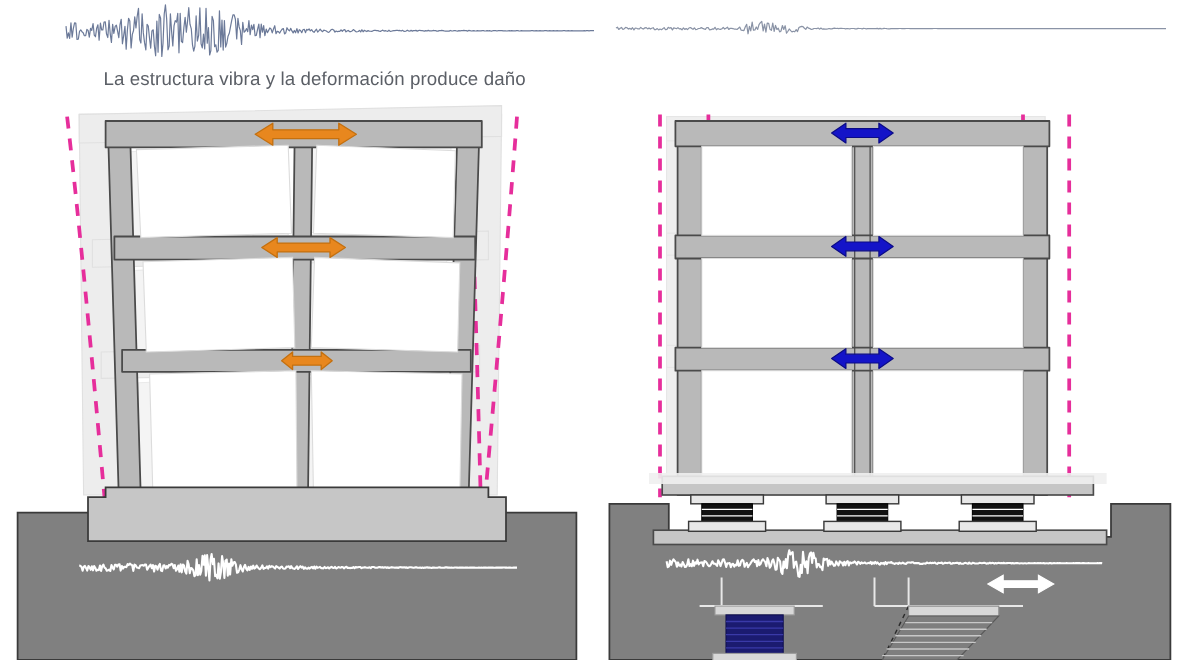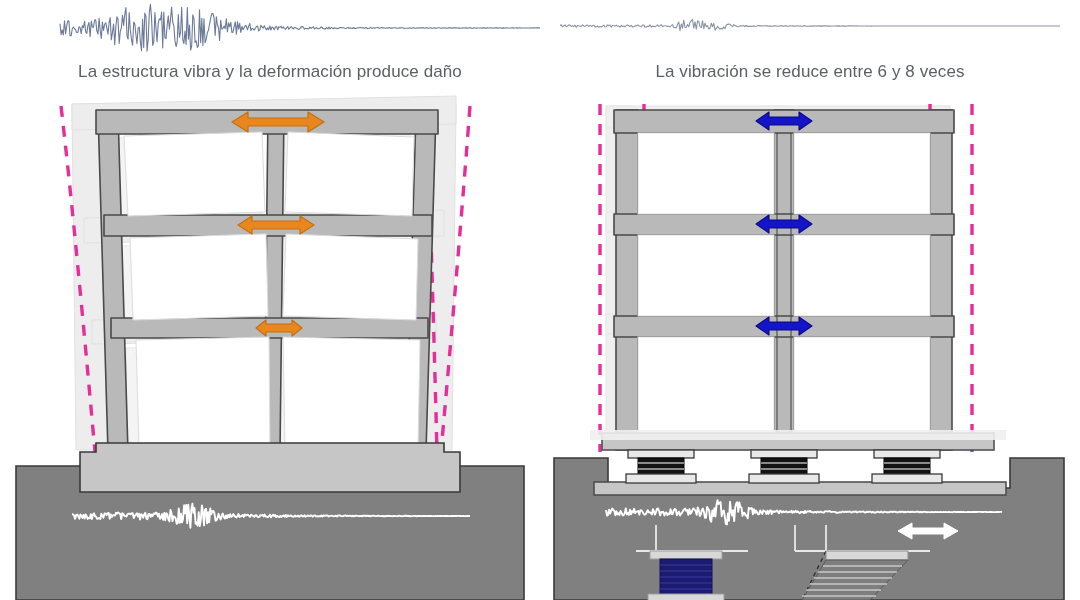--- a/index.html
+++ b/index.html
@@ -4,21 +4,21 @@
 <style>
   html,body{margin:0;padding:0;background:#ffffff;}
   body{width:1080px;height:600px;overflow:hidden;
        font-family:"Liberation Sans","DejaVu Sans",sans-serif;}
   #stage{position:relative;width:1080px;height:600px;background:#ffffff;}
   .panel{position:absolute;top:0;height:600px;}
   #panel-left{left:0;width:540px;}
   #panel-right{left:540px;width:540px;}
   .caption{position:absolute;width:100%;text-align:center;
            font-size:17px;color:#5b5f66;letter-spacing:.1px;white-space:nowrap;}
-  #cap-left{top:62px;left:0;text-align:center;}
+  #cap-left{top:62px;left:16px;text-align:center;}
   #cap-right{top:62px;left:0;}
   svg{display:block;position:absolute;top:0;left:0;overflow:visible;}
   .wavewrap{position:absolute;top:0;left:0;width:540px;height:60px;}
 </style>
 </head>
 <body>
 
 <div id="stage">
 
   <div class="panel" id="panel-left">
@@ -119,21 +119,20 @@
   </div>
 
   <div class="panel" id="panel-right">
 
     <div class="wavewrap">
       <svg width="540" height="60" viewBox="0 0 540 60">
         <path id="wv-soft" fill="none" stroke="#8A93A6" stroke-width="1.1" stroke-linejoin="round" d="M20.0,25.4 L21.3,24.7 L22.5,26.8 L23.8,25.7 L25.0,24.9 L26.3,26.8 L27.5,26.1 L28.8,24.9 L30.0,25.2 L31.3,26.4 L32.5,25.8 L33.8,26.6 L35.0,25.2 L36.3,27.2 L37.5,25.6 L38.8,25.7 L40.0,26.3 L41.3,26.3 L42.5,24.9 L43.8,26.0 L45.0,26.4 L46.3,25.3 L47.5,25.1 L48.8,26.3 L50.0,25.4 L51.3,26.4 L52.5,25.7 L53.8,25.2 L55.0,26.9 L56.3,26.9 L57.5,26.0 L58.8,27.2 L60.0,26.4 L61.3,27.0 L62.5,26.1 L63.8,25.1 L65.0,27.0 L66.3,26.7 L67.5,24.9 L68.8,25.6 L70.0,25.1 L71.3,27.2 L72.5,25.3 L73.8,25.7 L75.0,26.1 L76.3,25.1 L77.5,26.3 L78.8,26.1 L80.0,27.1 L81.3,25.4 L82.5,26.7 L83.8,26.0 L85.0,26.9 L86.3,25.5 L87.5,25.0 L88.8,25.8 L90.0,26.6 L91.3,25.3 L92.5,26.9 L93.8,26.6 L95.0,25.9 L96.3,25.9 L97.5,25.1 L98.8,25.8 L100.0,26.3 L101.3,26.7 L102.5,25.0 L103.8,25.1 L105.0,27.1 L106.3,27.0 L107.5,26.3 L108.8,26.4 L110.0,24.8 L111.3,27.1 L112.5,26.0 L113.8,26.4 L115.0,26.7 L116.3,26.1 L117.5,24.9 L118.8,26.4 L120.0,25.6 L121.3,24.7 L122.5,26.8 L123.8,25.7 L125.0,25.8 L126.3,26.0 L127.5,26.4 L128.8,26.4 L130.0,26.8 L131.3,25.7 L132.5,24.6 L133.8,27.4 L135.0,27.6 L136.3,27.8 L137.5,24.6 L138.8,22.1 L140.0,30.7 L141.3,24.0 L142.5,28.1 L143.8,20.2 L145.0,27.5 L146.3,27.2 L147.5,24.5 L148.8,26.7 L150.0,22.4 L151.3,20.6 L152.5,19.5 L153.8,28.1 L155.0,21.9 L156.3,29.2 L157.5,21.1 L158.8,21.3 L160.0,26.6 L161.3,27.6 L162.5,20.9 L163.8,28.6 L165.0,23.1 L166.3,26.8 L167.5,25.6 L168.8,29.0 L170.0,28.2 L171.3,23.2 L172.5,26.8 L173.8,23.4 L175.0,30.2 L176.3,28.4 L177.5,26.3 L178.8,27.8 L180.0,29.0 L181.3,28.4 L182.5,28.9 L183.8,26.9 L185.0,28.7 L186.3,25.0 L187.5,24.4 L188.8,24.0 L190.0,24.2 L191.3,25.7 L192.5,26.7 L193.8,24.6 L195.0,25.6 L196.3,26.0 L197.5,26.8 L198.8,26.5 L200.0,25.9 L201.3,25.9 L202.5,26.0 L203.8,25.5 L205.0,26.5 L206.3,25.5 L207.5,26.5 L208.8,26.3 L210.0,26.4 L211.3,26.4 L212.5,26.2 L213.8,25.9 L215.0,26.3 L216.3,26.2 L217.5,25.8 L218.8,25.6 L220.0,25.9 L221.3,25.7 L222.5,26.0 L223.8,25.7 L225.0,25.7 L226.3,25.9 L227.5,25.9 L228.8,26.3 L230.0,25.9 L231.3,26.1 L232.5,26.2 L233.8,25.9 L235.0,25.9 L236.3,25.9 L237.5,26.3 L238.8,26.2 L240.0,25.8 L241.3,25.9 L242.5,25.9 L243.8,26.2 L245.0,25.8 L246.3,25.9 L247.5,26.2 L248.8,26.0 L250.0,25.9 L251.3,26.0 L252.5,25.9 L253.8,26.1 L255.0,26.1 L256.3,26.0 L257.5,25.8 L258.8,26.2 L260.0,25.8 L261.3,26.2 L262.5,26.1 L263.8,25.8 L265.0,25.9 L266.3,26.1 L267.5,26.2 L268.8,26.2 L270.0,26.0 L271.3,26.1 L272.5,26.1 L273.8,25.9 L275.0,26.0 L276.3,26.1 L277.5,25.9 L278.8,25.9 L280.0,26.1 L281.3,25.9 L282.5,26.1 L283.8,25.9 L285.0,25.9 L286.3,25.9 L287.5,26.1 L288.8,26.1 L290.0,26.1 L291.3,26.0 L292.5,26.0 L293.8,26.0 L295.0,26.0 L296.3,25.9 L297.5,26.1 L298.8,25.9 L300.0,26.1 L301.3,26.0 L302.5,25.9 L303.8,26.1 L305.0,26.0 L306.3,26.1 L307.5,26.0 L308.8,25.9 L310.0,25.9 L311.3,25.9 L312.5,26.0 L313.8,25.9 L315.0,26.0 L316.3,25.9 L317.5,26.0 L318.8,26.0 L320.0,26.0 L321.3,26.0 L322.5,26.0 L323.8,26.0 L325.0,26.0 L326.3,26.0 L327.5,26.1 L328.8,26.0 L330.0,26.0 L331.3,26.1 L332.5,26.0 L333.8,26.0 L335.0,26.0 L336.3,26.0 L337.5,26.0 L338.8,26.0 L340.0,26.0 L341.3,26.0 L342.5,26.0 L343.8,26.0 L345.0,26.0 L346.3,26.0 L347.5,26.0 L348.8,26.0 L350.0,26.0 L351.3,26.0 L352.5,26.0 L353.8,26.0 L355.0,26.0 L356.3,26.0 L357.5,26.0 L358.8,26.0 L360.0,26.0 L361.3,26.0 L362.5,26.0 L363.8,26.0 L365.0,26.0 L366.3,26.0 L367.5,26.0 L368.8,26.0 L370.0,26.0 L371.3,26.0 L372.5,26.0 L373.8,26.0 L375.0,26.0 L376.3,26.0 L377.5,26.0 L378.8,26.0 L380.0,26.0 L381.3,26.0 L382.5,26.0 L383.8,26.0 L385.0,26.0 L386.3,26.0 L387.5,26.0 L388.8,26.0 L390.0,26.0 L391.3,26.0 L392.5,26.0 L393.8,26.0 L395.0,26.0 L396.3,26.0 L397.5,26.0 L398.8,26.0 L400.0,26.0 L401.3,26.0 L402.5,26.0 L403.8,26.0 L405.0,26.0 L406.3,26.0 L407.5,26.0 L408.8,26.0 L410.0,26.0 L411.3,26.0 L412.5,26.0 L413.8,26.0 L415.0,26.0 L416.3,26.0 L417.5,26.0 L418.8,26.0 L420.0,26.0 L421.3,26.0 L422.5,26.0 L423.8,26.0 L425.0,26.0 L426.3,26.0 L427.5,26.0 L428.8,26.0 L430.0,26.0 L431.3,26.0 L432.5,26.0 L433.8,26.0 L435.0,26.0 L436.3,26.0 L437.5,26.0 L438.8,26.0 L440.0,26.0 L441.3,26.0 L442.5,26.0 L443.8,26.0 L445.0,26.0 L446.3,26.0 L447.5,26.0 L448.8,26.0 L450.0,26.0 L451.3,26.0 L452.5,26.0 L453.8,26.0 L455.0,26.0 L456.3,26.0 L457.5,26.0 L458.8,26.0 L460.0,26.0 L461.3,26.0 L462.5,26.0 L463.8,26.0 L465.0,26.0 L466.3,26.0 L467.5,26.0 L468.8,26.0 L470.0,26.0 L471.3,26.0 L472.5,26.0 L473.8,26.0 L475.0,26.0 L476.3,26.0 L477.5,26.0 L478.8,26.0 L480.0,26.0 L481.3,26.0 L482.5,26.0 L483.8,26.0 L485.0,26.0 L486.3,26.0 L487.5,26.0 L488.8,26.0 L490.0,26.0 L491.3,26.0 L492.5,26.0 L493.8,26.0 L495.0,26.0 L496.3,26.0 L497.5,26.0 L498.8,26.0 L500.0,26.0 L501.3,26.0 L502.5,26.0 L503.8,26.0 L505.0,26.0 L506.3,26.0 L507.5,26.0 L508.8,26.0 L510.0,26.0 L511.3,26.0 L512.5,26.0 L513.8,26.0 L515.0,26.0 L516.3,26.0 L517.5,26.0 L518.8,26.0 L520.0,26.0"></path>
       </svg>
     </div>
 
-    <div class="caption" id="cap-right">La vibración se reduce entre 6 y 8 veces</div>
 
     <svg width="540" height="600" viewBox="0 0 540 600">
       <defs>
           <clipPath id="clipR">
             <rect x="0" y="0" width="540" height="600"></rect>
           </clipPath>
         </defs>
       <g clip-path="url(#clipR)">
 
         <g fill="#EFEFEF" stroke="#E6E6E6" stroke-width="1">

